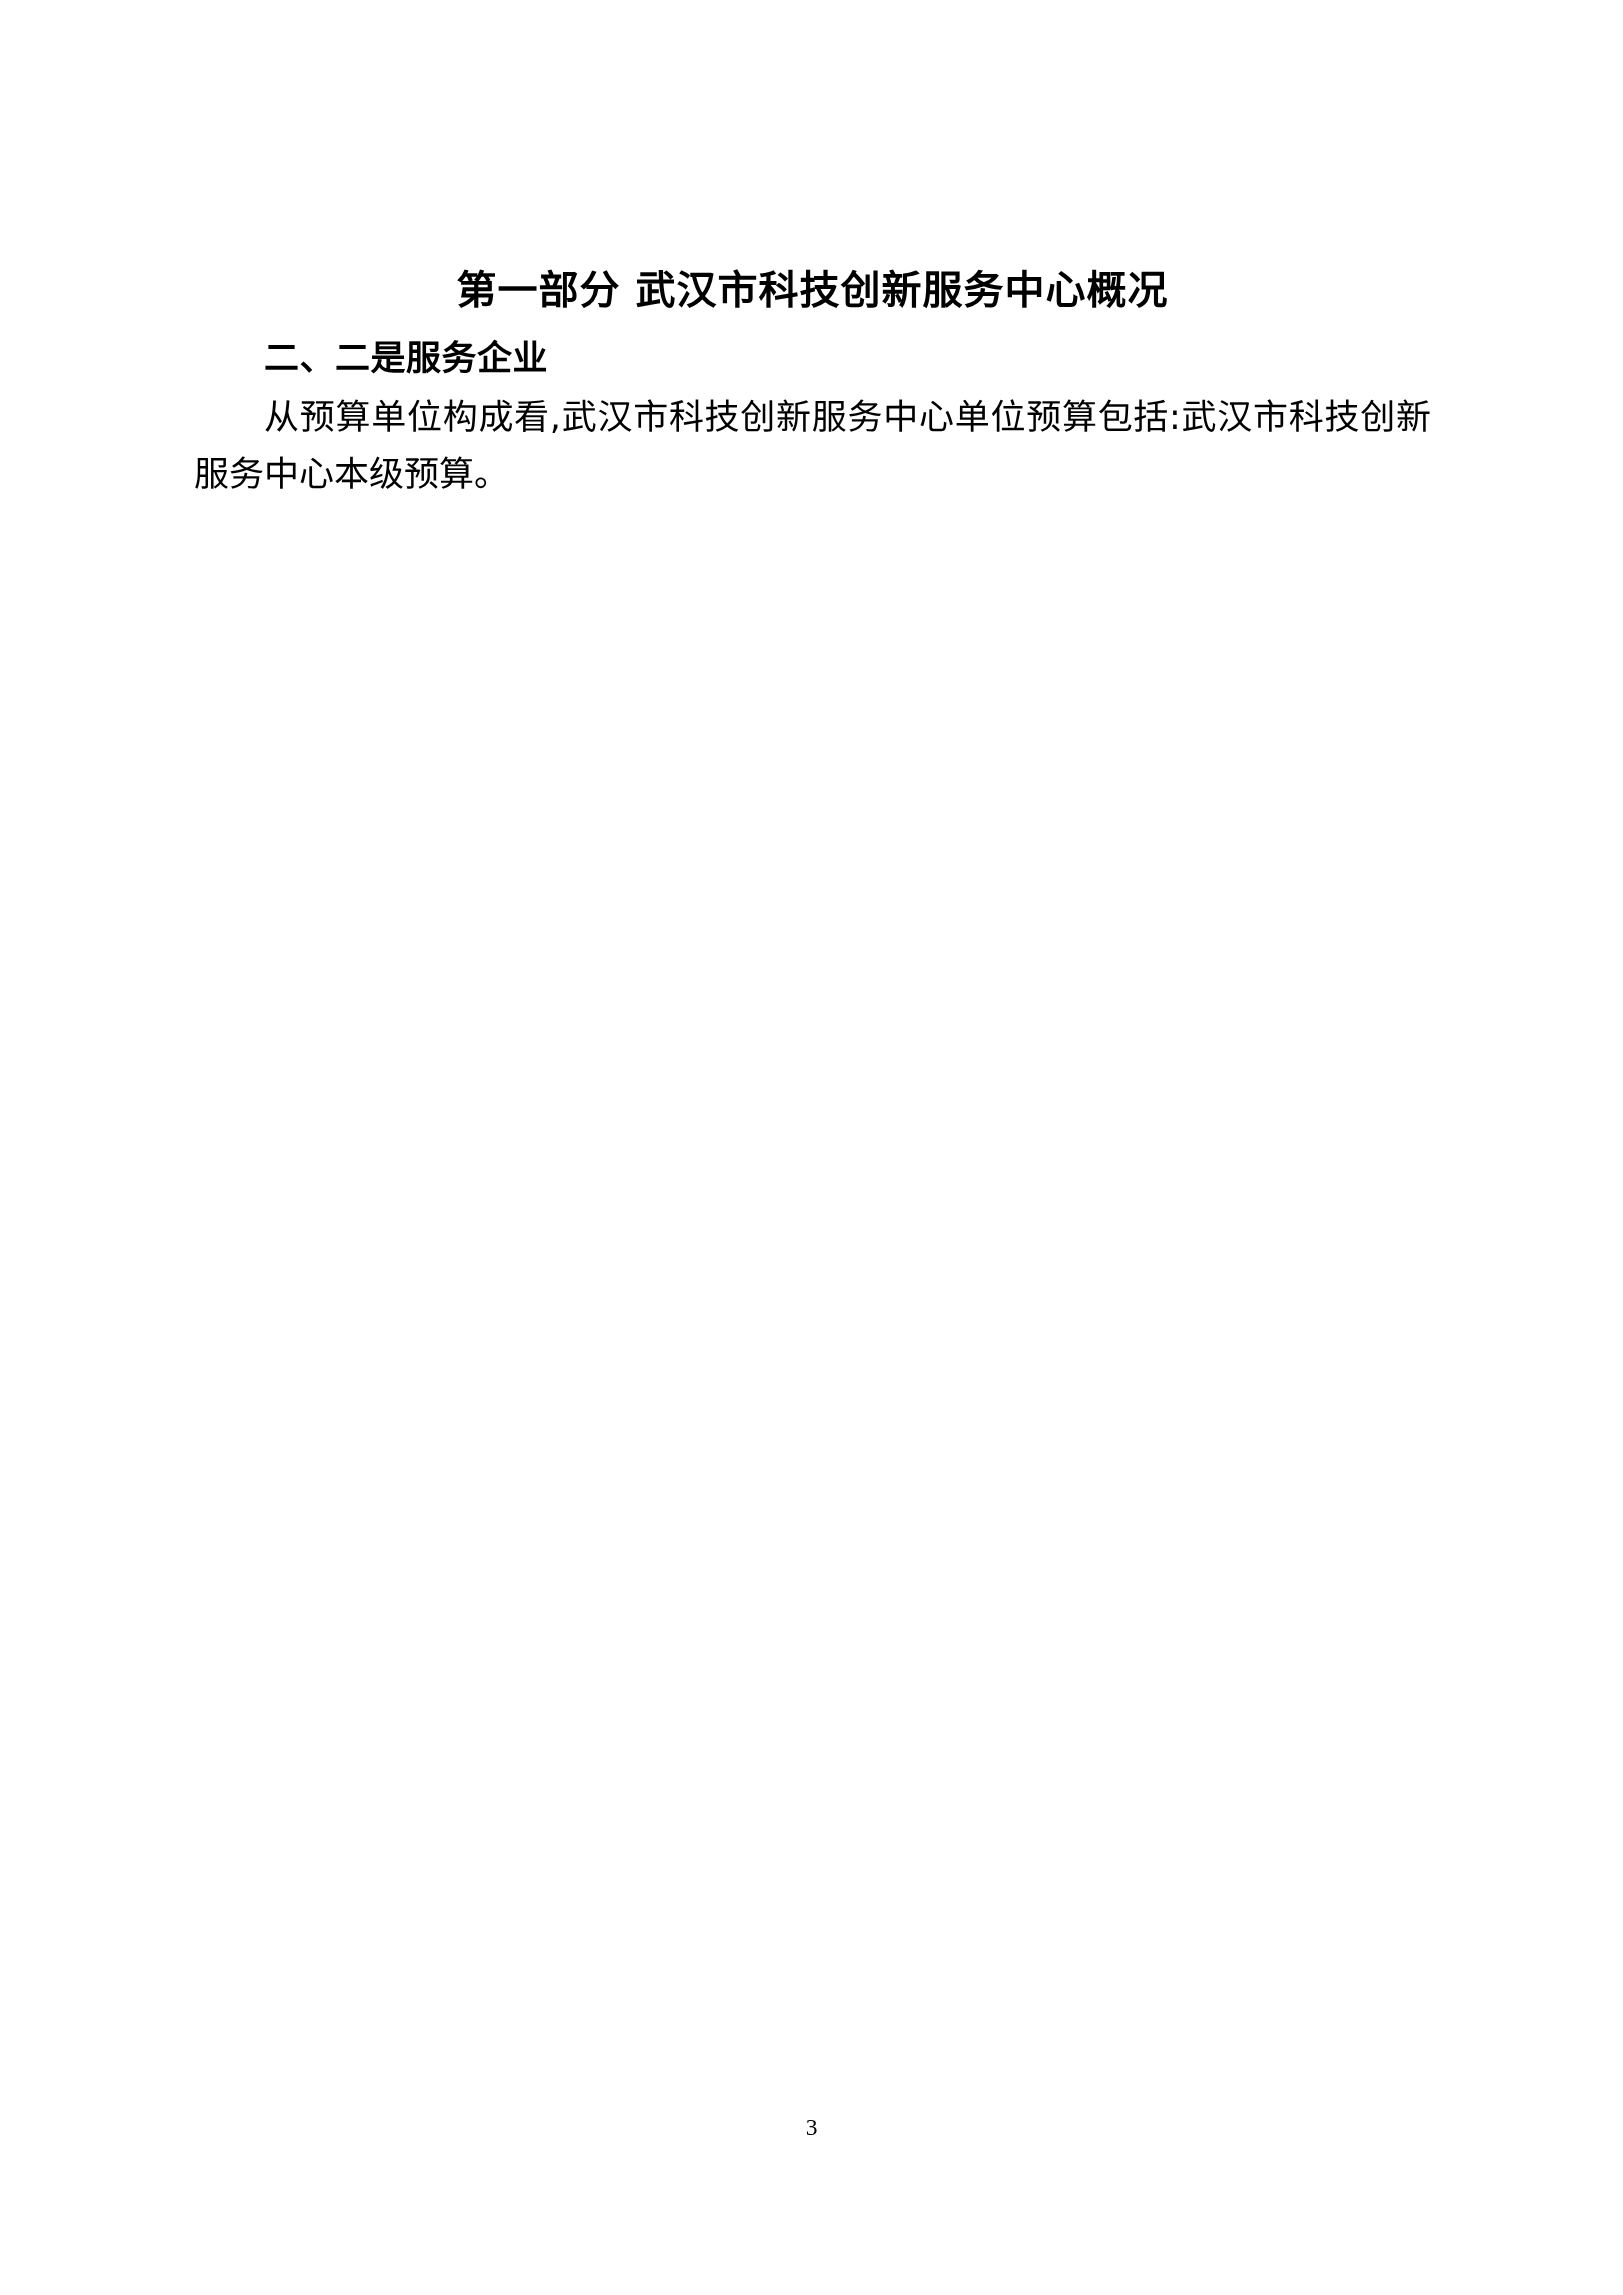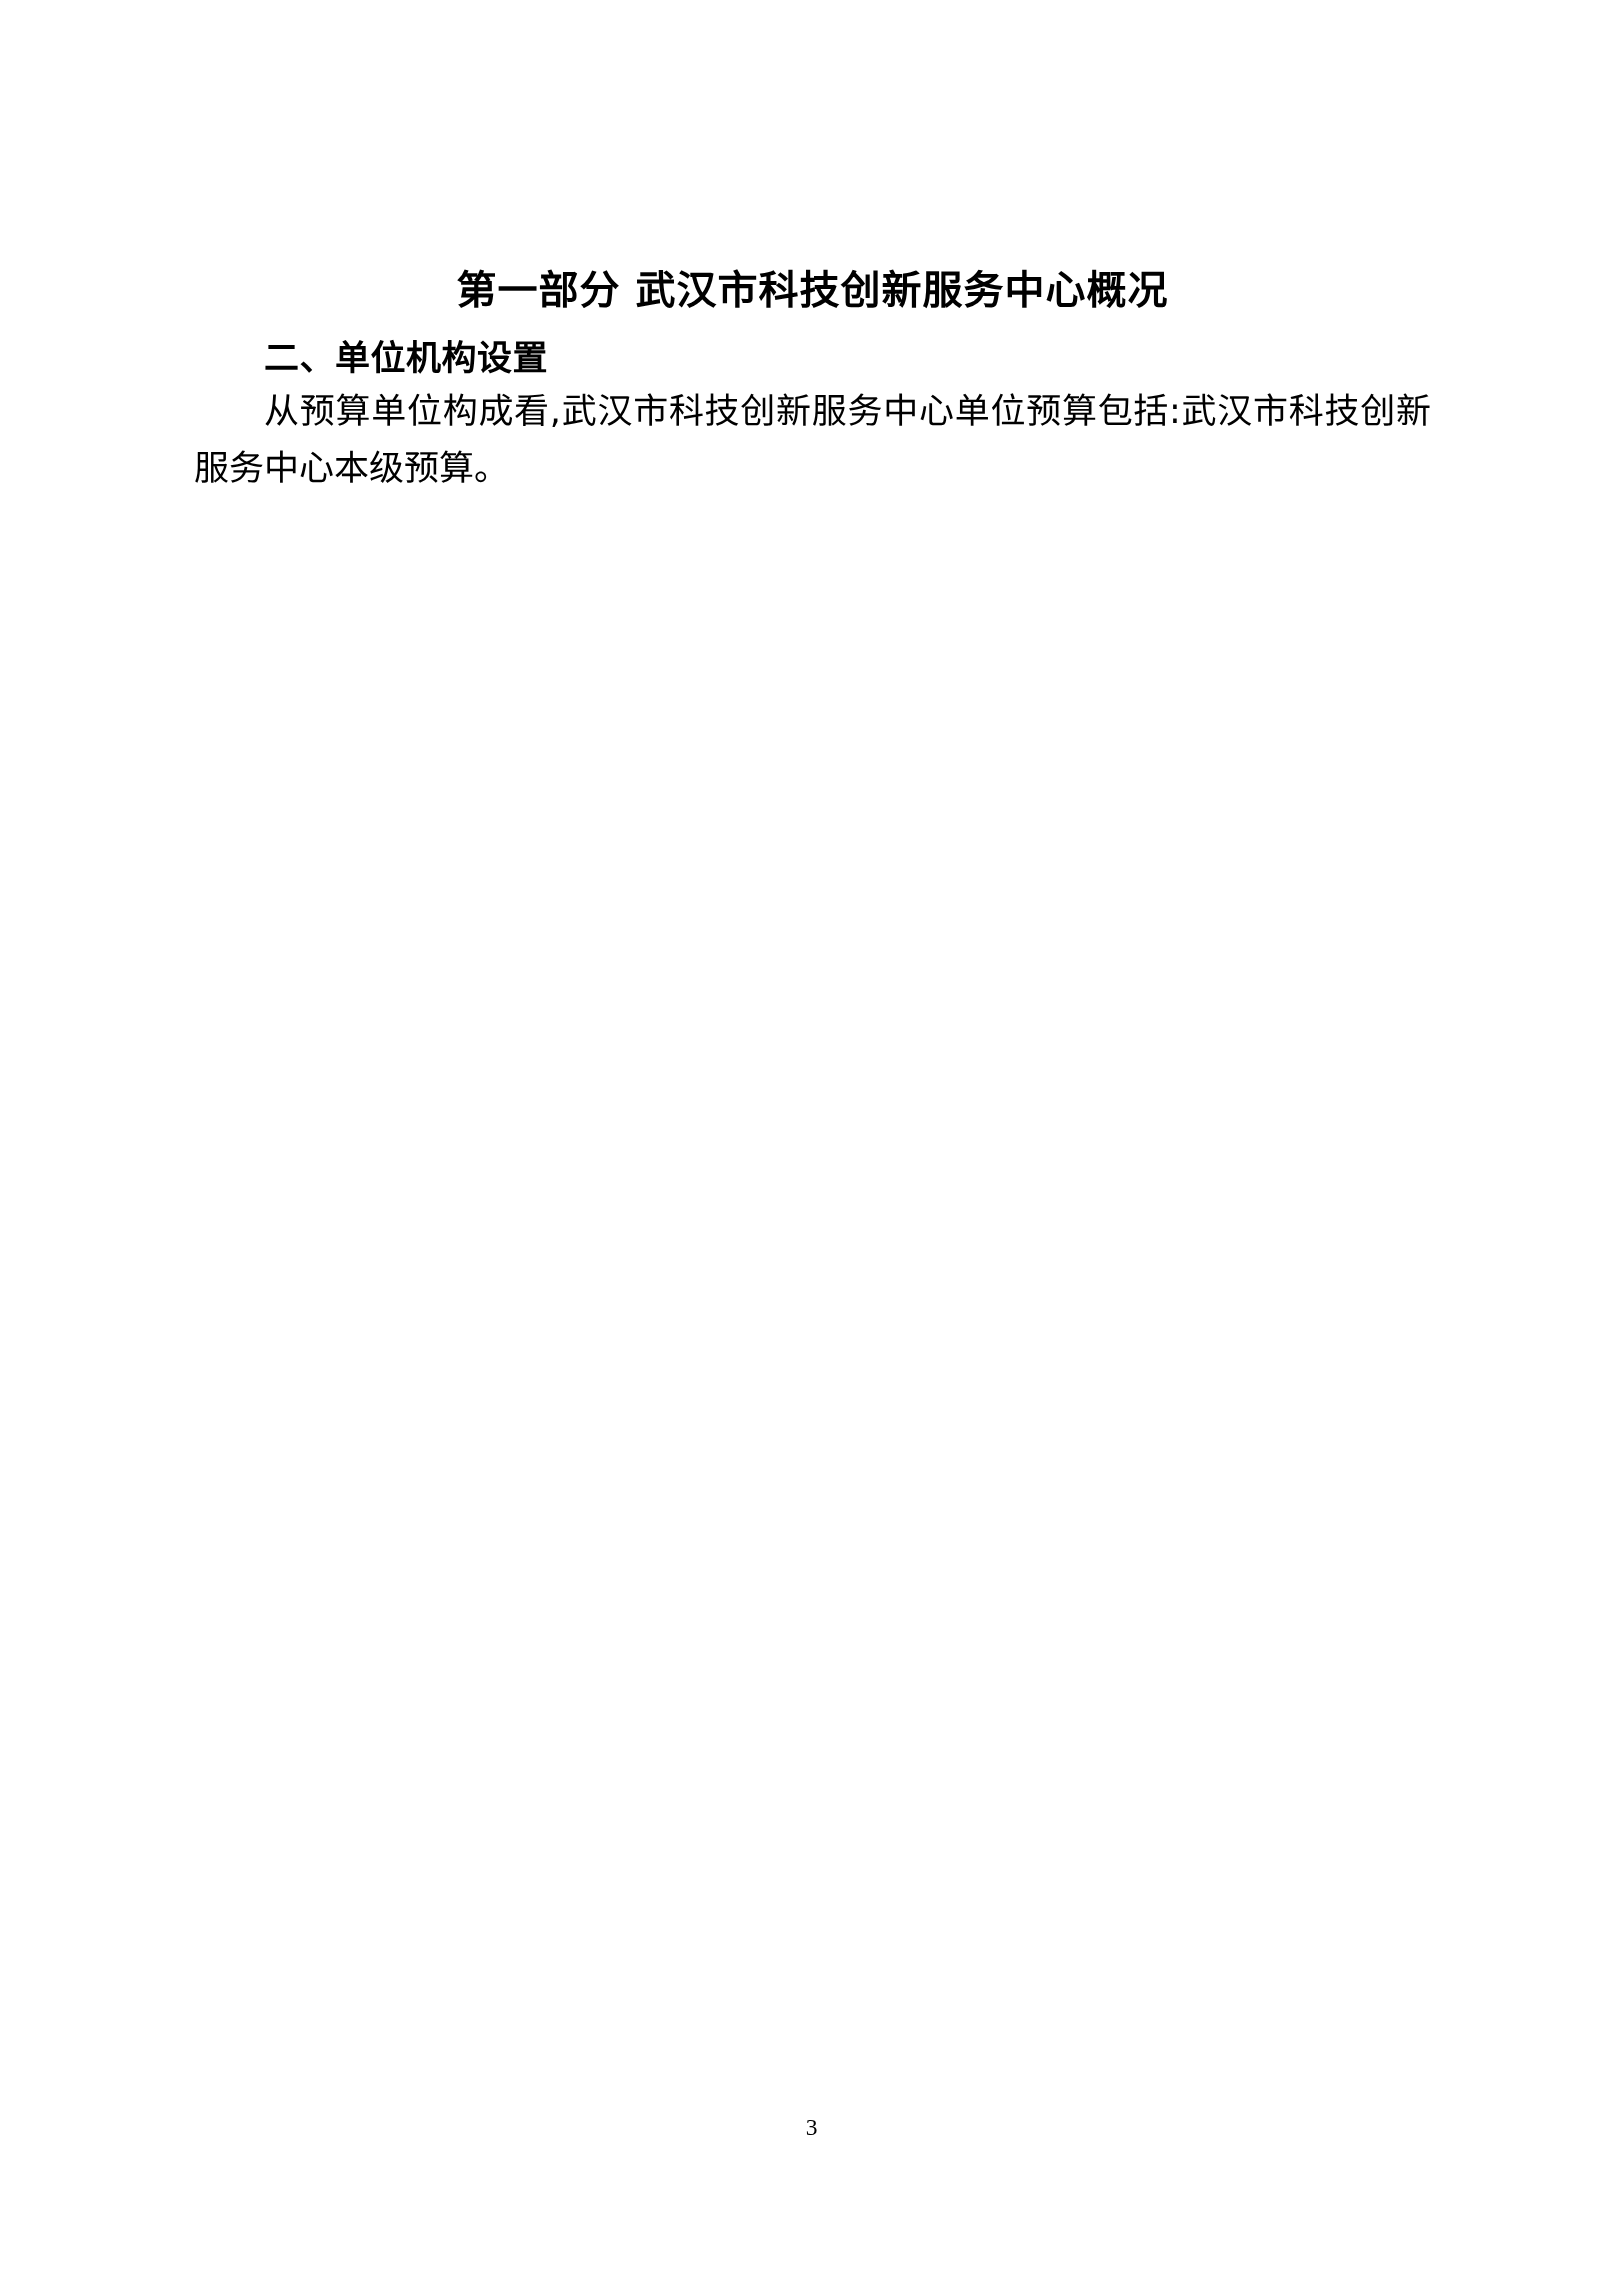--- a/index.html
+++ b/index.html
@@ -59,21 +59,21 @@
     padding: 0;
     font-size: 35px;
     line-height: 1.62;
     text-indent: 70px;
     text-align: justify;
     text-justify: inter-ideograph;
     font-family: "DejaVu Sans", "Liberation Sans", sans-serif;
     letter-spacing: 0px;
   }
   .para-1 { margin-top: 9.2px; }
-  .para-2 { margin-top: 3px; }
+  .para-2 { margin-top: 9px; }
   .page-number {
     position: absolute;
     left: 0;
     right: 0;
     top: 2114px;
     text-align: center;
     font-size: 23.5px;
     font-family: "Liberation Serif", "DejaVu Serif", serif;
     color: #000000;
   }
@@ -81,21 +81,21 @@
 </head>
 <body>
 
 <div class="page">
   <div class="content">
 
     <h1 class="doc-title">第一部分 武汉市科技创新服务中心概况</h1>
 
 
 
-    <h2 class="section-heading heading-2">二、单位机构设置</h2>
+    <h2 class="section-heading heading-2">二、二是服务企业</h2>
 
     <p class="para para-2">从预算单位构成看,武汉市科技创新服务中心单位预算包括:武汉市科技创新服务中心本级预算。</p>
 
   </div>
 
   <div class="page-number">3</div>
 </div>
 
 
 </body></html>

